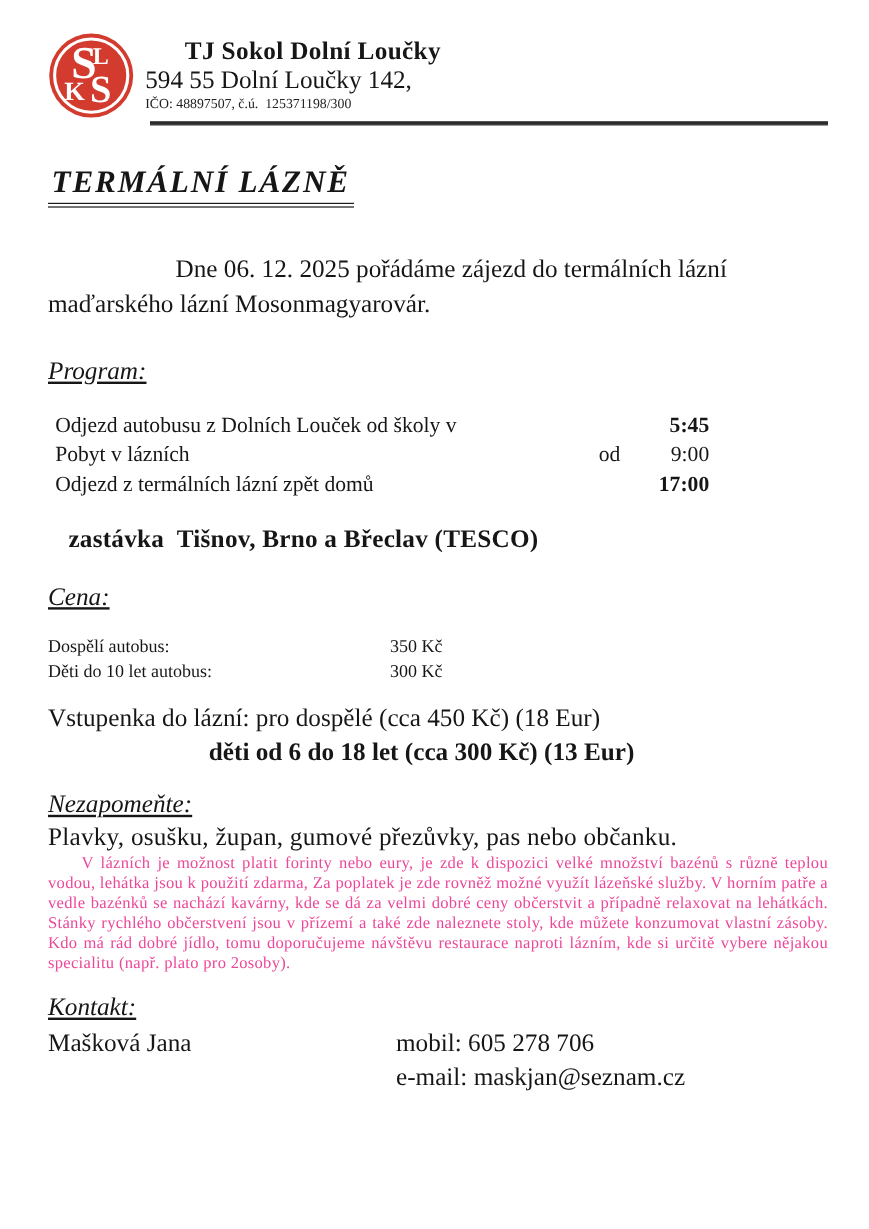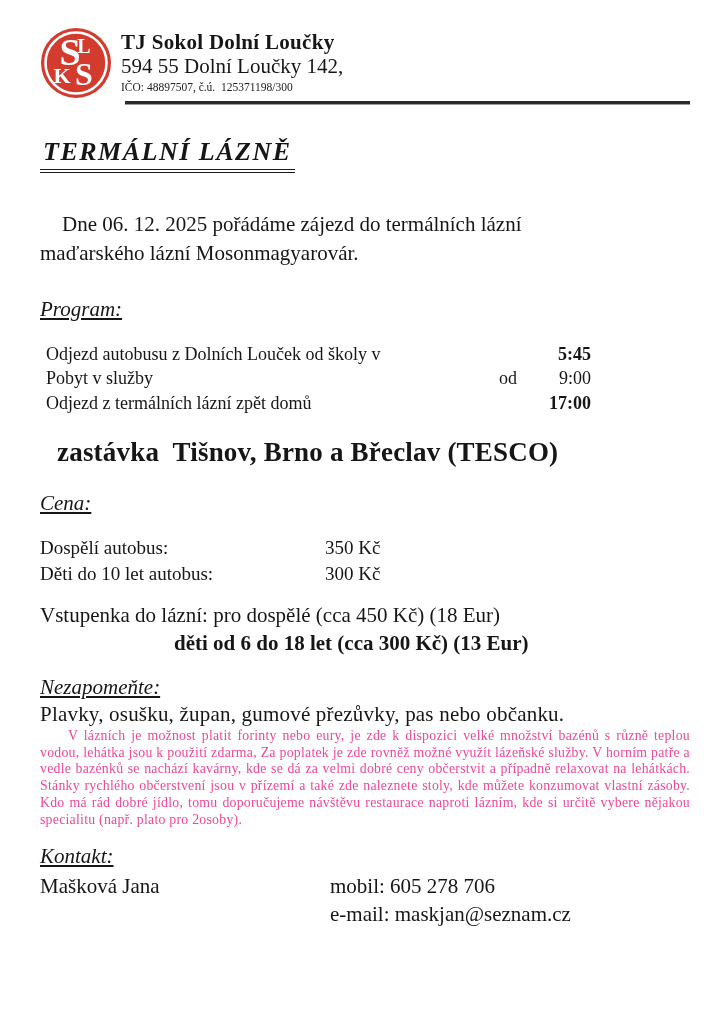--- a/index.html
+++ b/index.html
@@ -6,51 +6,51 @@
   .page{
     width:724px;height:1024px;background:#fff;box-sizing:border-box;
     padding:27px 34px 0 40px;position:relative;overflow:hidden;
     font-family:"Liberation Serif", serif;color:#161616;
   }
   .pre{white-space:pre-wrap;}
   
   .letterhead{display:flex;align-items:flex-start;}
   .logo-wrap{width:72px;height:72px;flex:0 0 72px;}
   .head-text{margin-left:9px;padding-top:3px;}
-  .org-name{font-size:21px;font-weight:bold;letter-spacing:.3px;line-height:1.15;}
+  .org-name{font-size:21px;font-weight:bold;letter-spacing:.3px;line-height:1.15;margin-left:33px;}
   .org-address{font-size:21px;line-height:1.2;}
   .org-ico{font-size:11.5px;line-height:1.5;color:#222;}
   .head-rule{margin-left:85px;margin-top:2px;height:3px;background:#2b2b2b;box-shadow:0 1px 0 #9a9a9a;}
   
   .title-row{text-align:left;margin-top:33px;}
   .doc-title{
     display:inline-block;font-size:26px;font-weight:bold;font-style:italic;
     letter-spacing:1.5px;border-bottom:4px double #1a1a1a;padding:0 3px 2px 3px;
   }
   
   .intro{margin-top:37px;font-size:21px;line-height:1.38;}
-  .intro .l1{display:block;text-indent:22px;}
+  .intro .l1{display:block;text-indent:22px;text-align:center;}
   .intro .l2{display:block;}
   
   .sec-head{font-size:21px;font-style:italic;text-decoration:underline;margin-top:0;}
   .h-program{margin-top:29px;}
   .h-cena{margin-top:23px;}
   .h-nezapomente{margin-top:17px;}
   .h-kontakt{margin-top:15px;}
   
   .sched{margin-top:20px;margin-left:6px;width:545px;font-size:18px;line-height:1.36;}
   .srow{display:flex;align-items:baseline;}
   .srow .lbl{flex:0 0 auto;}
   .srow .gap{flex:1 1 auto;}
   .srow .prefix{flex:0 0 auto;margin-right:10px;}
   .srow .time{flex:0 0 64px;text-align:right;}
   .time.bold{font-weight:bold;}
-  .stops{margin-top:22px;margin-left:17px;font-size:27px;font-weight:bold;letter-spacing:.2px;}
+  .stops{margin-top:22px;margin-left:17px;font-size:21px;font-weight:bold;letter-spacing:.2px;}
   
-  .price-rows{margin-top:19px;font-size:19px;line-height:1.35;}
+  .price-rows{margin-top:19px;font-size:15px;line-height:1.35;}
   .prow{display:flex;}
   .prow .plbl{flex:0 0 285px;}
   .ticket{margin-top:14px;font-size:21px;line-height:1.36;}
   .ticket .t2{margin-left:134px;font-weight:bold;}
   
   .plavky{margin-top:2px;font-size:21px;letter-spacing:.2px;}
   .small-par{
     margin:1px 0 0 0;font-size:13.8px;line-height:1.22;text-align:justify;
     text-indent:28px;color:#ec4899;letter-spacing:.25px;
   }
@@ -93,21 +93,21 @@
   </p>
 
   <div class="sec-head h-program">Program:</div>
   <div class="sched">
     <div class="srow">
       <span class="lbl">Odjezd autobusu z Dolních Louček od školy v</span>
       <span class="gap"></span>
       <span class="time bold">5:45</span>
     </div>
     <div class="srow">
-      <span class="lbl">Pobyt v služby</span>
+      <span class="lbl">Pobyt v lázních</span>
       <span class="gap"></span>
       <span class="prefix">od</span>
       <span class="time">9:00</span>
     </div>
     <div class="srow">
       <span class="lbl">Odjezd z termálních lázní zpět domů</span>
       <span class="gap"></span>
       <span class="time bold">17:00</span>
     </div>
   </div>

